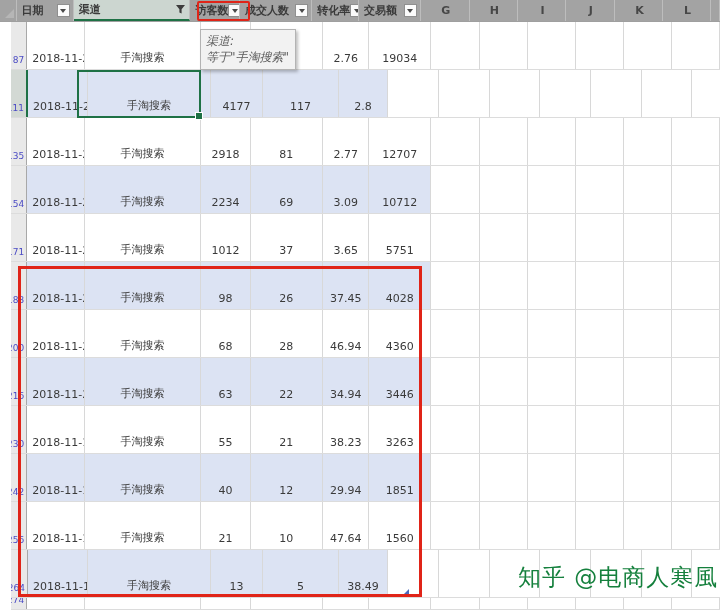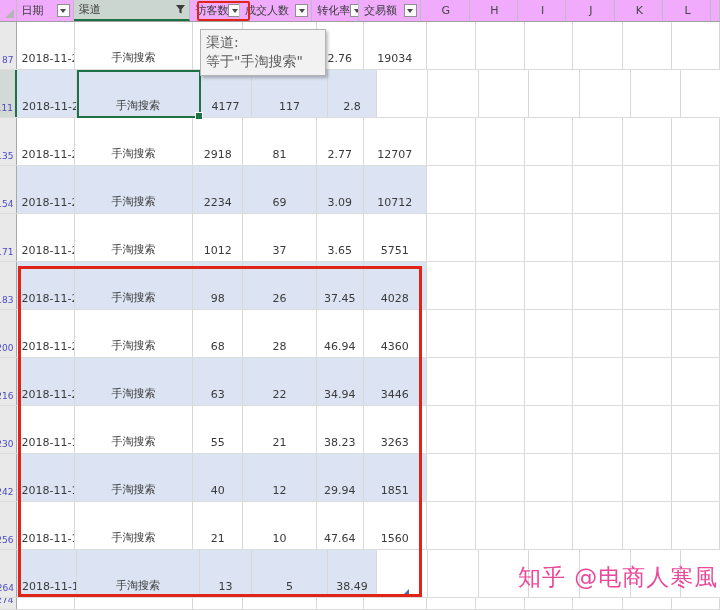--- a/index.html
+++ b/index.html
@@ -1,38 +1,38 @@
 <!DOCTYPE html>
 <html><head>
 <meta charset="utf-8">
 <style>
   html,body{margin:0;padding:0;background:#fff;}
   .sheet{position:relative;width:720px;height:610px;background:#ffffff;overflow:hidden;
          font-family:"DejaVu Sans","Liberation Sans",sans-serif;font-size:11px;color:#3a3a3a;}
   
   .chrome{position:absolute;top:0;left:0;width:720px;height:22px;display:flex;
-          background:#f0abfc;border-bottom:1px solid #9f9f9f;box-sizing:border-box;z-index:10;}
+          background:#a3a3a3;border-bottom:1px solid #9f9f9f;box-sizing:border-box;z-index:10;font-weight:bold;}
   .chrome .hcell{box-sizing:border-box;height:100%;border-right:1px solid #bdbdbd;
                  display:flex;align-items:center;padding:0 3px 0 5px;overflow:hidden;white-space:nowrap;}
   .corner{width:17px;position:relative;border-right:1px solid #a8a8a8;box-sizing:border-box;}
   .corner .tri{position:absolute;right:2px;bottom:3px;width:0;height:0;
                border-bottom:9px solid #b6b6b6;border-left:9px solid transparent;}
   .wA{width:60px}.wB{width:123px}.wC{width:52px}.wD{width:76px}.wE{width:49px}.wF{width:65px}
   .wL1{width:51px}.wL2{width:51px}.wL3{width:50px}.wL4{width:51px}.wL5{width:51px}.wL6{width:50px}
   .hfill{flex:1;border-right:none;}
   .letter{justify-content:center;padding:0;color:#474747;}
   .active-col{background:#ccd6d0;border-bottom:2px solid #1e7145;}
   .drop{margin-left:auto;width:13px;height:13px;flex:none;background:#fbfbfb;border:1px solid #8f8f8f;
         box-sizing:border-box;display:flex;align-items:center;justify-content:center;}
   .drop .arr{width:0;height:0;border-left:3px solid transparent;border-right:3px solid transparent;
              border-top:4px solid #4a4a4a;}
   .funnel{margin-left:auto;flex:none;display:flex;align-items:center;}
   
   .rows{position:absolute;top:22px;left:0;width:720px;z-index:1;}
-  .row{display:flex;height:48px;box-sizing:border-box;border-bottom:1px solid #dcdcdc;}
+  .row{display:flex;height:48px;box-sizing:border-box;border-bottom:1px solid #dcdcdc;margin-left:11px;}
   .row .c{box-sizing:border-box;height:100%;border-right:1px solid #d8d8d8;
           display:flex;align-items:flex-end;padding-bottom:4px;overflow:hidden;white-space:nowrap;}
   .rowhdr{width:17px;background:#e9e9e9;border-right:1px solid #a8a8a8 !important;
           color:#4a4ac4;font-size:9px;justify-content:flex-end;padding-right:2px;}
   .row.active-row .rowhdr{background:#d3d9d4;border-right:2px solid #1e7145 !important;}
   .ca{padding-left:5px;}
   .cb,.cc,.cd,.ce,.cf{justify-content:center;}
   .banded .dc{background:#dce3f3;}
   .cfill{flex:1;border-right:none !important;}
   .row.partial{height:12px;border-bottom:1px solid #dcdcdc;}
@@ -40,25 +40,25 @@
   .sel-cell{position:absolute;left:77px;top:70px;width:124px;height:48px;z-index:15;
             border:2px solid #1e7145;box-sizing:border-box;}
   .sel-cell .handle{position:absolute;right:-4px;bottom:-4px;width:6px;height:6px;
                     background:#1e7145;border:1px solid #ffffff;box-sizing:content-box;}
   .redbox1{position:absolute;left:197px;top:1px;width:53px;height:20px;z-index:25;
            border:2px solid #e02418;border-radius:2px;box-sizing:border-box;}
   .redbox2{position:absolute;left:18px;top:266px;width:404px;height:331px;z-index:20;
            border:3px solid #e02418;box-sizing:border-box;}
   .tooltip{position:absolute;left:200px;top:29px;z-index:30;background:#f2f2f2;
            border:1px solid #b3b3b3;box-shadow:2px 2px 3px rgba(0,0,0,0.25);
-           padding:3px 22px 4px 5px;font-size:14px;color:#5d5d5d;line-height:1.35;white-space:nowrap;}
+           padding:3px 6px 4px 5px;font-size:12px;color:#5d5d5d;line-height:1.35;white-space:nowrap;font-style:italic;}
   .tbl-handle{position:absolute;left:402px;top:589px;width:0;height:0;z-index:16;
               border-bottom:7px solid #4a69bd;border-left:7px solid transparent;}
   .watermark{position:absolute;left:518px;top:562px;z-index:5;font-size:23px;
-             color:#ec4899;letter-spacing:1px;white-space:nowrap;}
+             color:#15803d;letter-spacing:1px;white-space:nowrap;}
 </style>
 </head>
 <body>
 
 <div class="sheet">
 
   <div class="chrome">
     <div class="hcell corner">
       <span class="tri"></span>
     </div>

